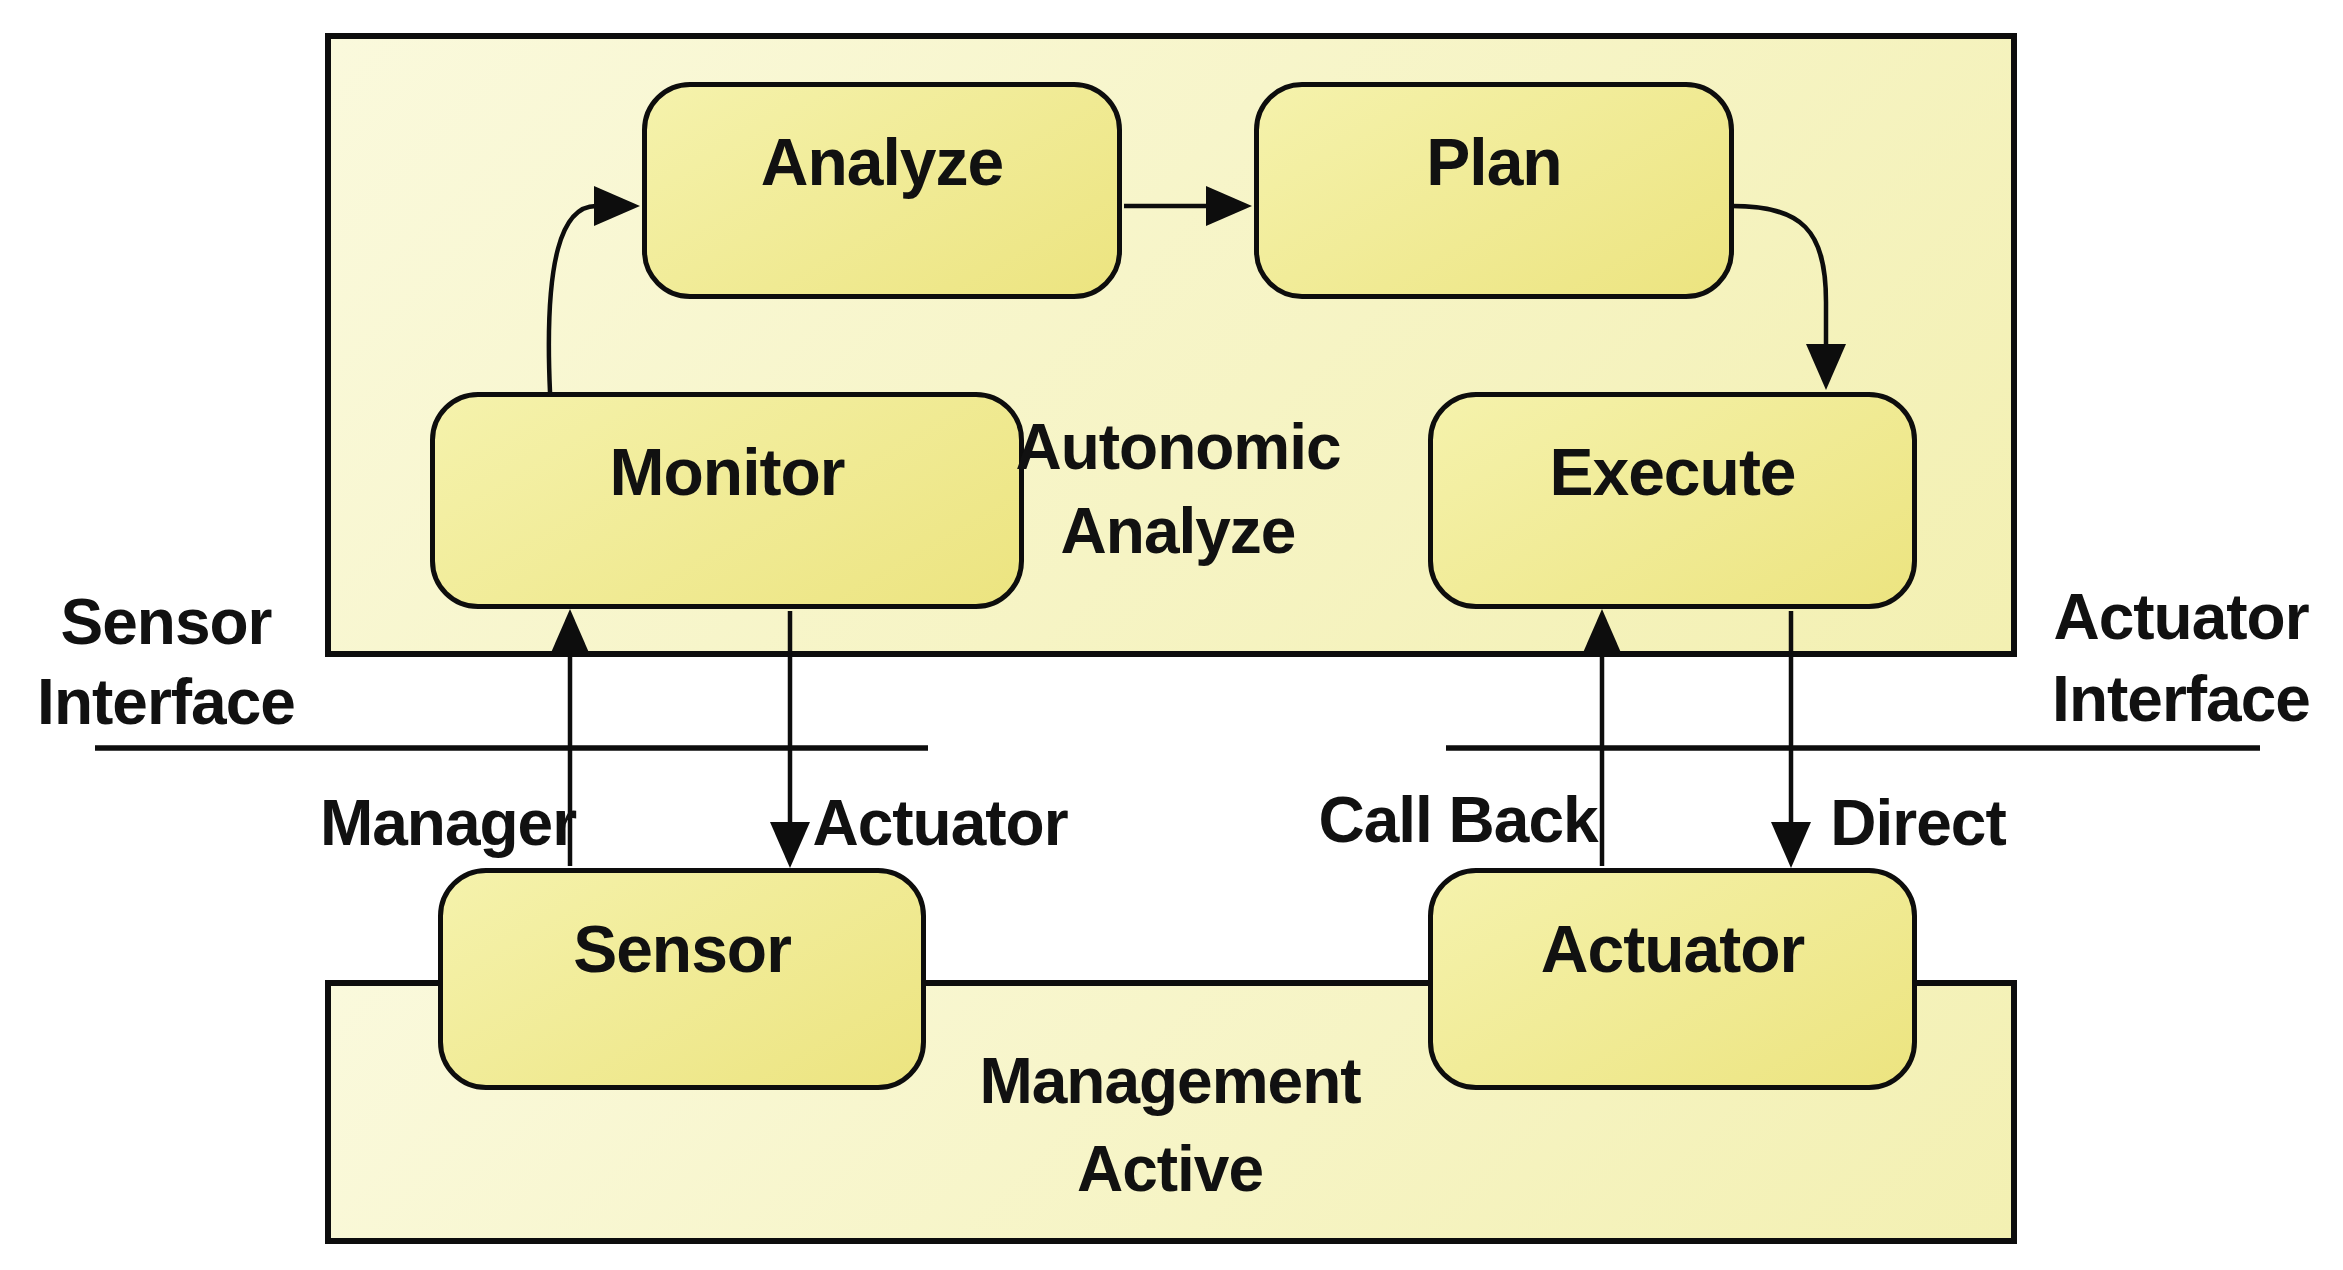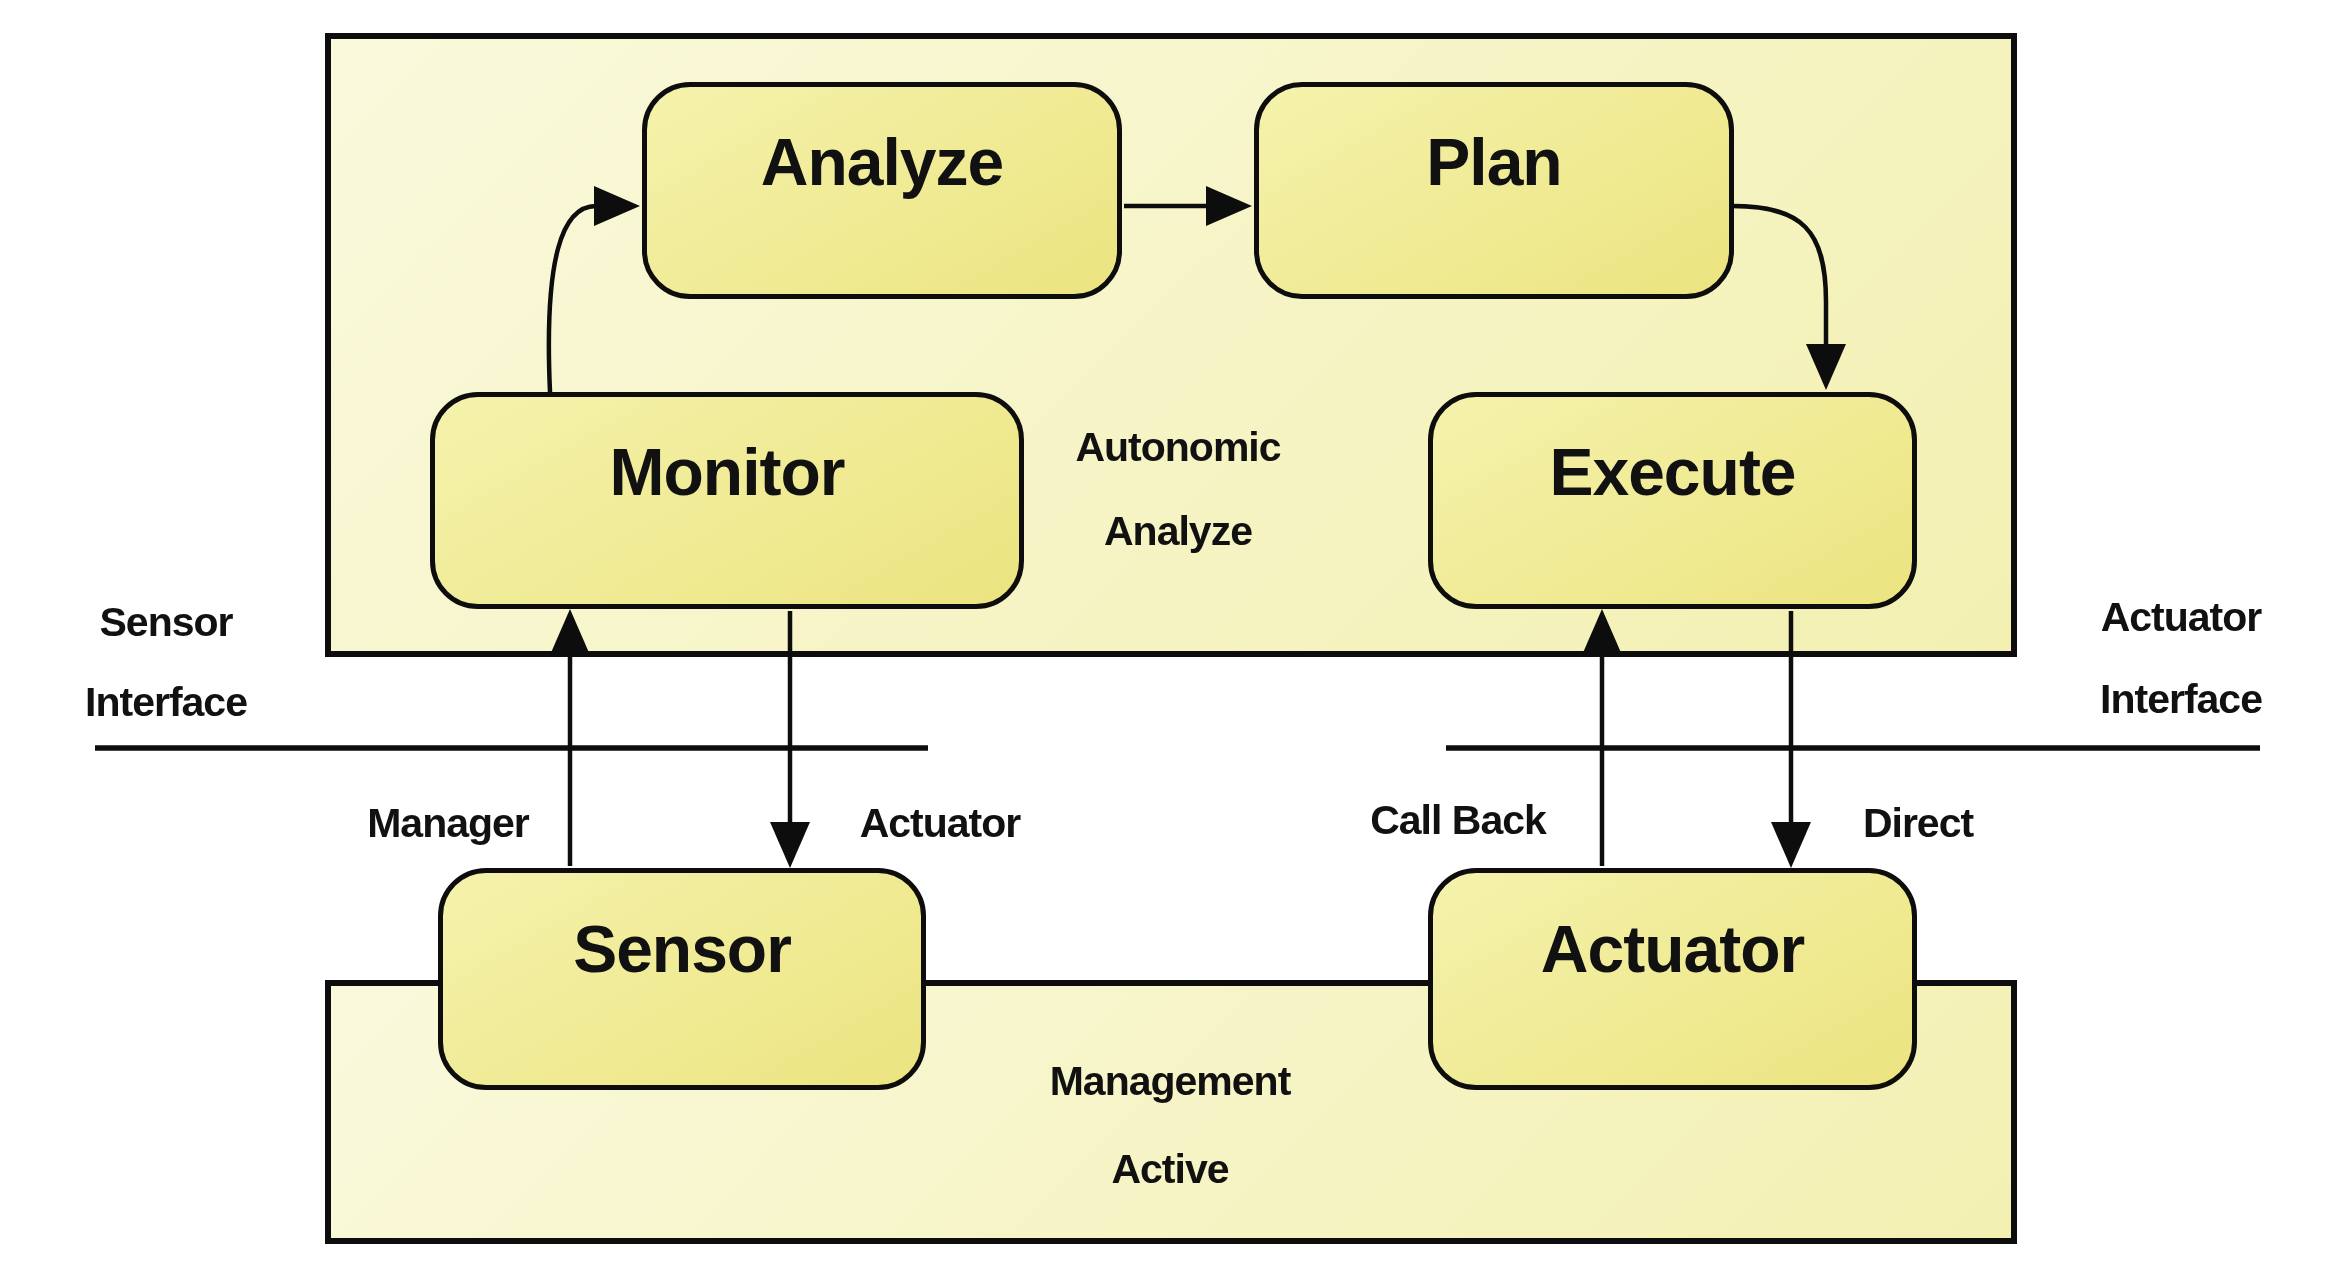--- a/index.html
+++ b/index.html
@@ -41,21 +41,21 @@
     left:50%;top:36%;
     transform:translate(-50%,-50%);
     font-size:66px;font-weight:700;
     letter-spacing:-1px;
     color:var(--text);
     white-space:nowrap;
   }
   .free-label{
     position:absolute;
     transform:translate(-50%,-50%);
-    font-size:41px;font-weight:700;
+    font-size:64px;font-weight:700;
     letter-spacing:-1px;
     color:var(--text);
     text-align:center;
     white-space:nowrap;
     z-index:4;
     line-height:84px;
   }
   .free-label .line{display:block;}
   svg.overlay{
     position:absolute;left:0;top:0;width:2343px;height:1270px;

